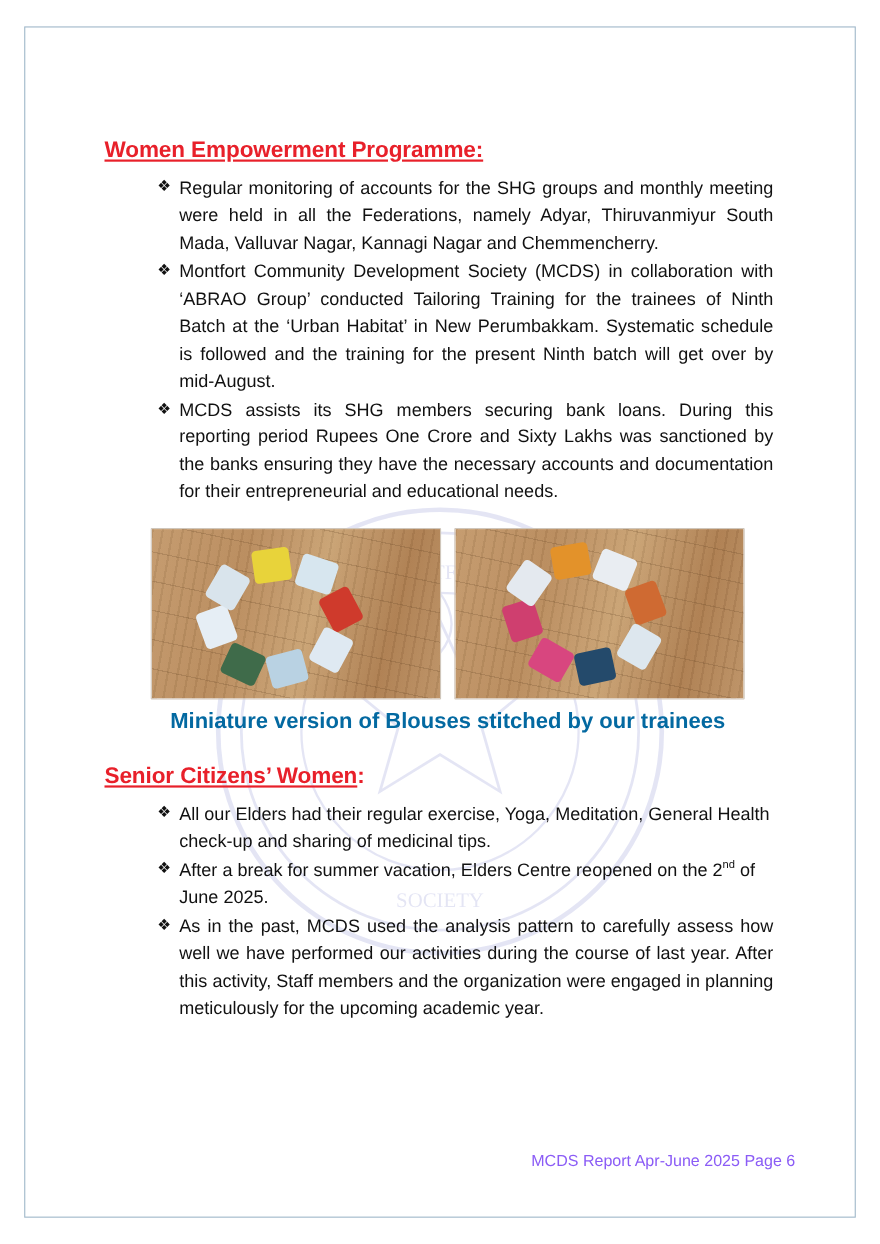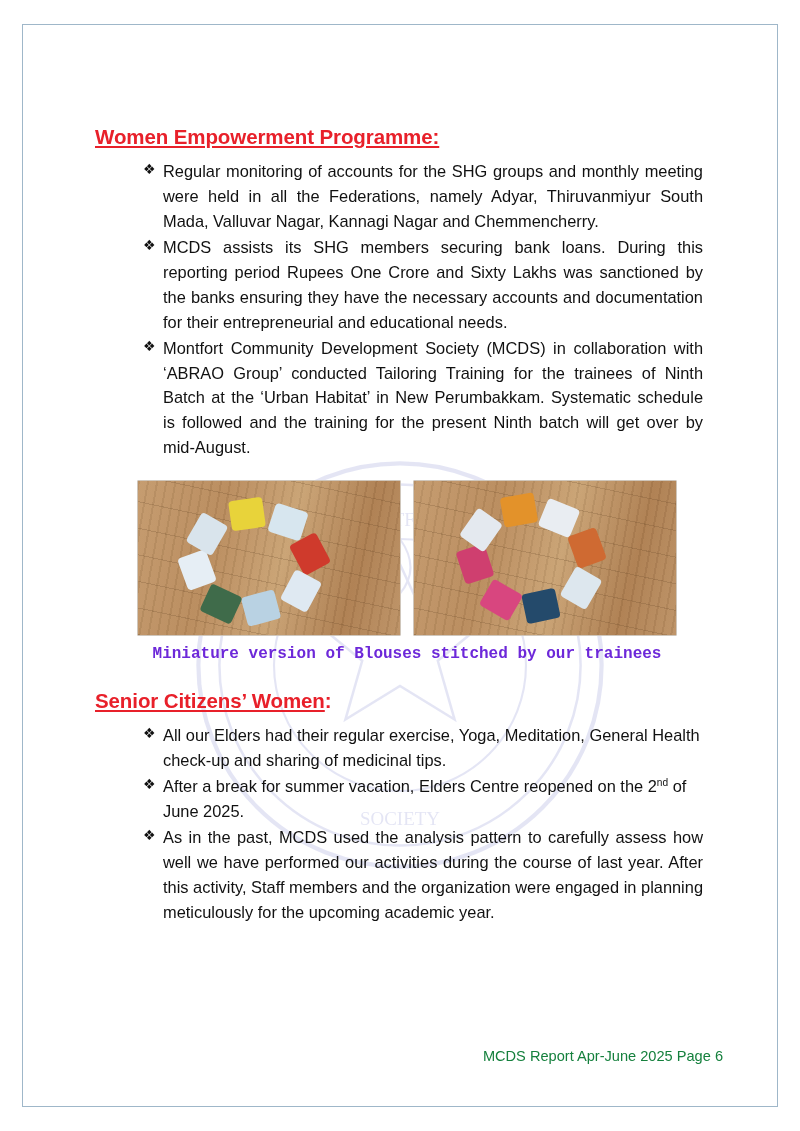--- a/index.html
+++ b/index.html
@@ -107,32 +107,32 @@
       repeating-linear-gradient(12deg, rgba(90,60,30,0.20) 0 1px, rgba(0,0,0,0) 1px 26px);
   }
   .blouse {
     position: absolute;
     width: 34px;
     height: 30px;
     border-radius: 4px;
   }
   .caption {
     text-align: center;
-    color: #6d28d9;
+    color: #0369a1;
     font-weight: bold;
-    font-size: 16px;
+    font-size: 20px;
     margin-top: 9px;
-    font-family: Liberation Mono, monospace;
+    font-family: Liberation Sans, sans-serif;
   }
   .footer {
     position: absolute;
     right: 54px;
     bottom: 42px;
     font-size: 14.6px;
-    color: #15803d;
+    color: #8b5cf6;
     z-index: 3;
   }
   sup { font-size: 0.62em; vertical-align: super; }
 </style>
 </head>
 <body>
 
 <div class="page">
 
   <svg class="watermark" viewBox="0 0 200 200">
@@ -145,22 +145,22 @@
     <text x="100" y="176" font-size="9" fill="#5b62c0" text-anchor="middle" font-family="Liberation Serif, serif">SOCIETY</text>
   </svg>
 
   <div class="content">
 
     <h2 class="section-head">
       <span class="u">Women Empowerment Programme:</span>
     </h2>
     <ul class="bullets">
       <li>Regular monitoring of accounts for the SHG groups and monthly meeting were held in all the Federations, namely Adyar, Thiruvanmiyur South Mada, Valluvar Nagar, Kannagi Nagar and Chemmencherry.</li>
+      <li>Montfort Community Development Society (MCDS) in collaboration with ‘ABRAO Group’ conducted Tailoring Training for the trainees of Ninth Batch at the ‘Urban Habitat’ in New Perumbakkam. Systematic schedule is followed and the training for the present Ninth batch will get over by mid-August.</li>
       <li>MCDS assists its SHG members securing bank loans. During this reporting period Rupees One Crore and Sixty Lakhs was sanctioned by the banks ensuring they have the necessary accounts and documentation for their entrepreneurial and educational needs.</li>
-      <li>Montfort Community Development Society (MCDS) in collaboration with ‘ABRAO Group’ conducted Tailoring Training for the trainees of Ninth Batch at the ‘Urban Habitat’ in New Perumbakkam. Systematic schedule is followed and the training for the present Ninth batch will get over by mid-August.</li>
     </ul>
 
     <div class="figure">
       <div class="photo">
         <div class="wood"></div>
         <div class="blouse" style="left:92px;  top:18px;  background:#e8d33a; transform:rotate(-8deg);"></div>
         <div class="blouse" style="left:133px; top:26px;  background:#d7e6ef; transform:rotate(18deg);"></div>
         <div class="blouse" style="left:155px; top:58px;  background:#cf3a2c; transform:rotate(62deg);"></div>
         <div class="blouse" style="left:146px; top:95px;  background:#dfe9f2; transform:rotate(118deg);"></div>
         <div class="blouse" style="left:106px; top:112px; background:#b9d2e3; transform:rotate(165deg);"></div>

